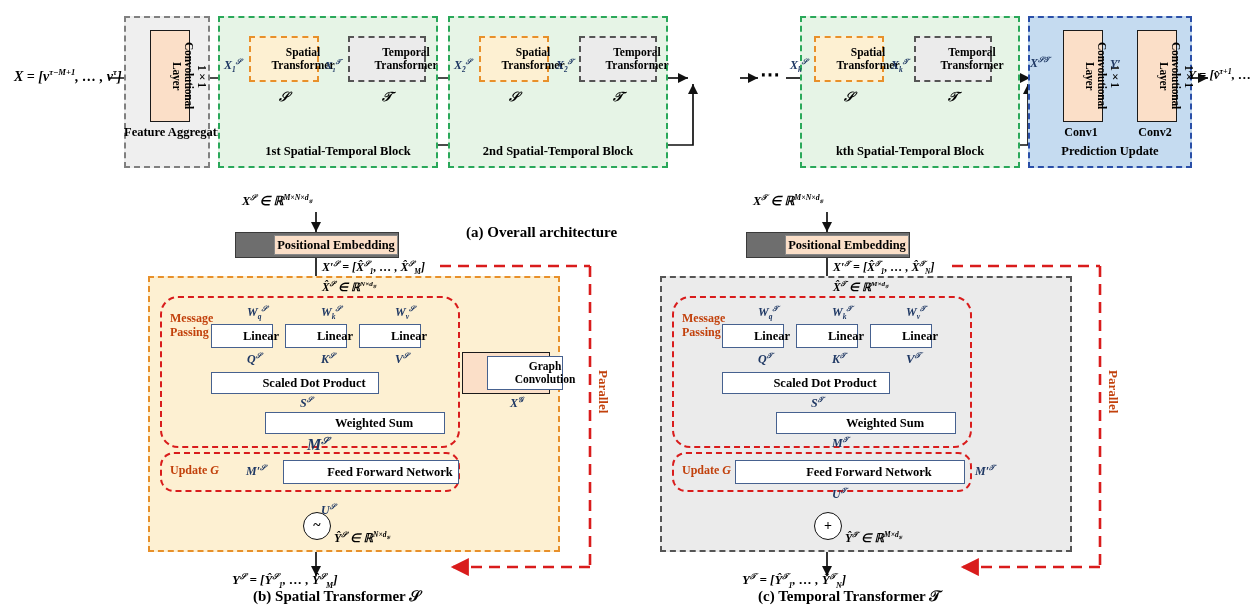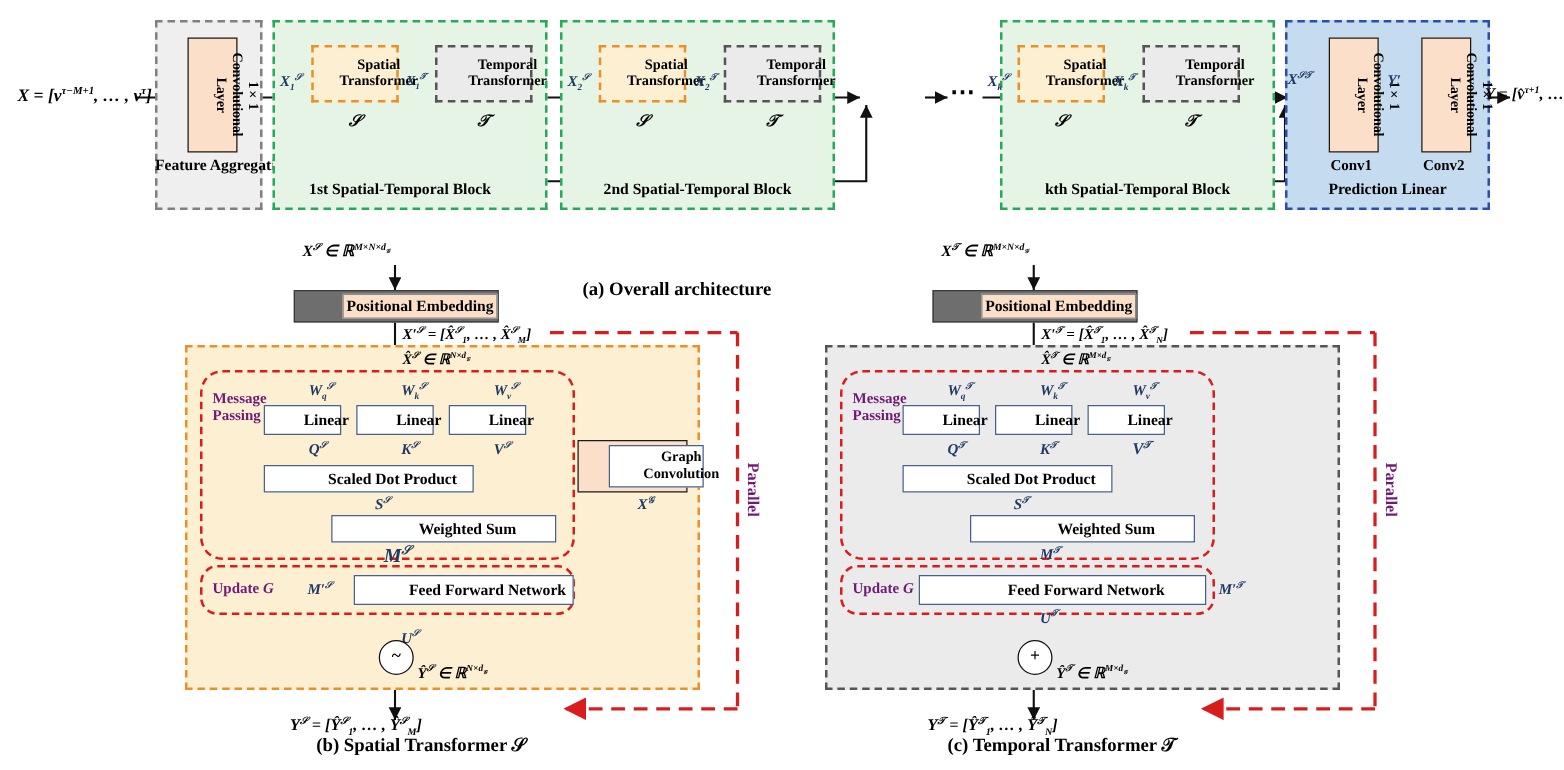--- a/index.html
+++ b/index.html
@@ -15,21 +15,21 @@
   .dash-darkgray{border:2px dashed #555;background:#ebebeb;}
   .solid-dark{border:1.6px solid #1a1a1a;}
   .solid-blue{border:1.4px solid #46618f;}
   .bg-peach{background:#fbdfc8;}
   .bg-white{background:#ffffff;}
   .ctr{display:flex;align-items:center;justify-content:center;text-align:center;}
   .bold{font-weight:bold;}
   .lbl{position:absolute;font-weight:bold;white-space:nowrap;line-height:1.05;}
   .eq{font-family:"Liberation Serif",serif;font-style:italic;font-weight:bold;}
   .blue-t{color:#1f3864;}
-  .red-t{color:#701a75;}
+  .red-t{color:#c2410c;}
   sub,sup{font-size:.62em;font-style:italic;}
   .vtxt{writing-mode:vertical-rl;}
   svg{position:absolute;left:0;top:0;pointer-events:none;}
   .cap{position:absolute;font-weight:bold;font-size:15px;white-space:nowrap;}
   .circ{position:absolute;border:1.6px solid #111;border-radius:50%;
         background:#fff;display:flex;align-items:center;justify-content:center;
         font-weight:bold;}
   .vconv{writing-mode:vertical-rl;text-align:center;font-weight:bold;
          font-size:11.5px;line-height:1.12;letter-spacing:-0.2px;}
 </style>
@@ -153,21 +153,21 @@
 <div class="panel dash-orange ctr" style="left:249px;top:36px;width:70px;height:46px;background:#fdf0d2;border-width:2px;">
   <span class="bold" style="font-size:11.5px;line-height:1.15;">Spatial Transformer</span>
 </div>
 <div class="panel dash-darkgray ctr" style="left:348px;top:36px;width:78px;height:46px;">
   <span class="bold" style="font-size:11.5px;line-height:1.15;">Temporal Transformer</span>
 </div>
 <div class="lbl eq blue-t" style="left:224px;top:58px;font-size:12px;"><i>X</i><sub>1</sub><sup>𝒮</sup></div>
 <div class="lbl eq blue-t" style="left:325px;top:58px;font-size:11px;"><i>X</i><sub>1</sub><sup>𝒯</sup></div>
 <div class="lbl ctr" style="left:249px;top:90px;width:70px;display:block;text-align:center;font-size:13px;font-style:italic;">𝒮</div>
 <div class="lbl ctr" style="left:348px;top:90px;width:78px;display:block;text-align:center;font-size:13px;font-style:italic;">𝒯</div>
-<div class="lbl" style="left:210px;top:145px;width:220px;text-align:center;font-size:12.5px;">1st Spatial-Temporal Block</div>
+<div class="lbl" style="left:228px;top:145px;width:220px;text-align:center;font-size:12.5px;">1st Spatial-Temporal Block</div>
 
 <div class="panel dash-green" style="left:448px;top:16px;width:220px;height:152px;"></div>
 <div class="panel dash-orange ctr" style="left:479px;top:36px;width:70px;height:46px;border-width:2px;">
   <span class="bold" style="font-size:11.5px;line-height:1.15;">Spatial Transformer</span>
 </div>
 <div class="panel dash-darkgray ctr" style="left:579px;top:36px;width:78px;height:46px;">
   <span class="bold" style="font-size:11.5px;line-height:1.15;">Temporal Transformer</span>
 </div>
 <div class="lbl eq blue-t" style="left:454px;top:58px;font-size:12px;"><i>X</i><sub>2</sub><sup>𝒮</sup></div>
 <div class="lbl eq blue-t" style="left:556px;top:58px;font-size:12px;"><i>X</i><sub>2</sub><sup>𝒯</sup></div>
@@ -194,21 +194,21 @@
 <div class="lbl eq blue-t" style="left:1030px;top:56px;font-size:12px;"><i>X</i><sup>𝒮𝒯</sup></div>
 <div class="panel solid-dark bg-peach ctr" style="left:1063px;top:30px;width:36px;height:92px;">
   <span class="vconv">1×1 Convolutional Layer</span>
 </div>
 <div class="lbl eq blue-t" style="left:1110px;top:58px;font-size:12px;"><i>Y</i>′</div>
 <div class="panel solid-dark bg-peach ctr" style="left:1137px;top:30px;width:36px;height:92px;">
   <span class="vconv">1×1 Convolutional Layer</span>
 </div>
 <div class="lbl" style="left:1063px;top:126px;width:36px;text-align:center;font-size:12px;">Conv1</div>
 <div class="lbl" style="left:1137px;top:126px;width:36px;text-align:center;font-size:12px;">Conv2</div>
-<div class="lbl" style="left:1028px;top:145px;width:164px;text-align:center;font-size:12.5px;">Prediction Linear</div>
+<div class="lbl" style="left:1028px;top:145px;width:164px;text-align:center;font-size:12.5px;">Prediction Update</div>
 
 <div class="lbl eq" style="left:1188px;top:68px;font-size:13px;">
   <i>Y</i> = [<i>v̂</i><sup>τ+1</sup>, … , ]
 </div>
 
 <div class="cap" style="left:466px;top:178px;margin-top:46px;">(a) Overall architecture</div>
 
 <div class="lbl eq" style="left:242px;top:194px;font-size:12.5px;">
   <i>X</i><sup>𝒮</sup> ∈ ℝ<sup><i>M</i>×<i>N</i>×<i>d</i><sub>𝒢</sub></sup>
 </div>

